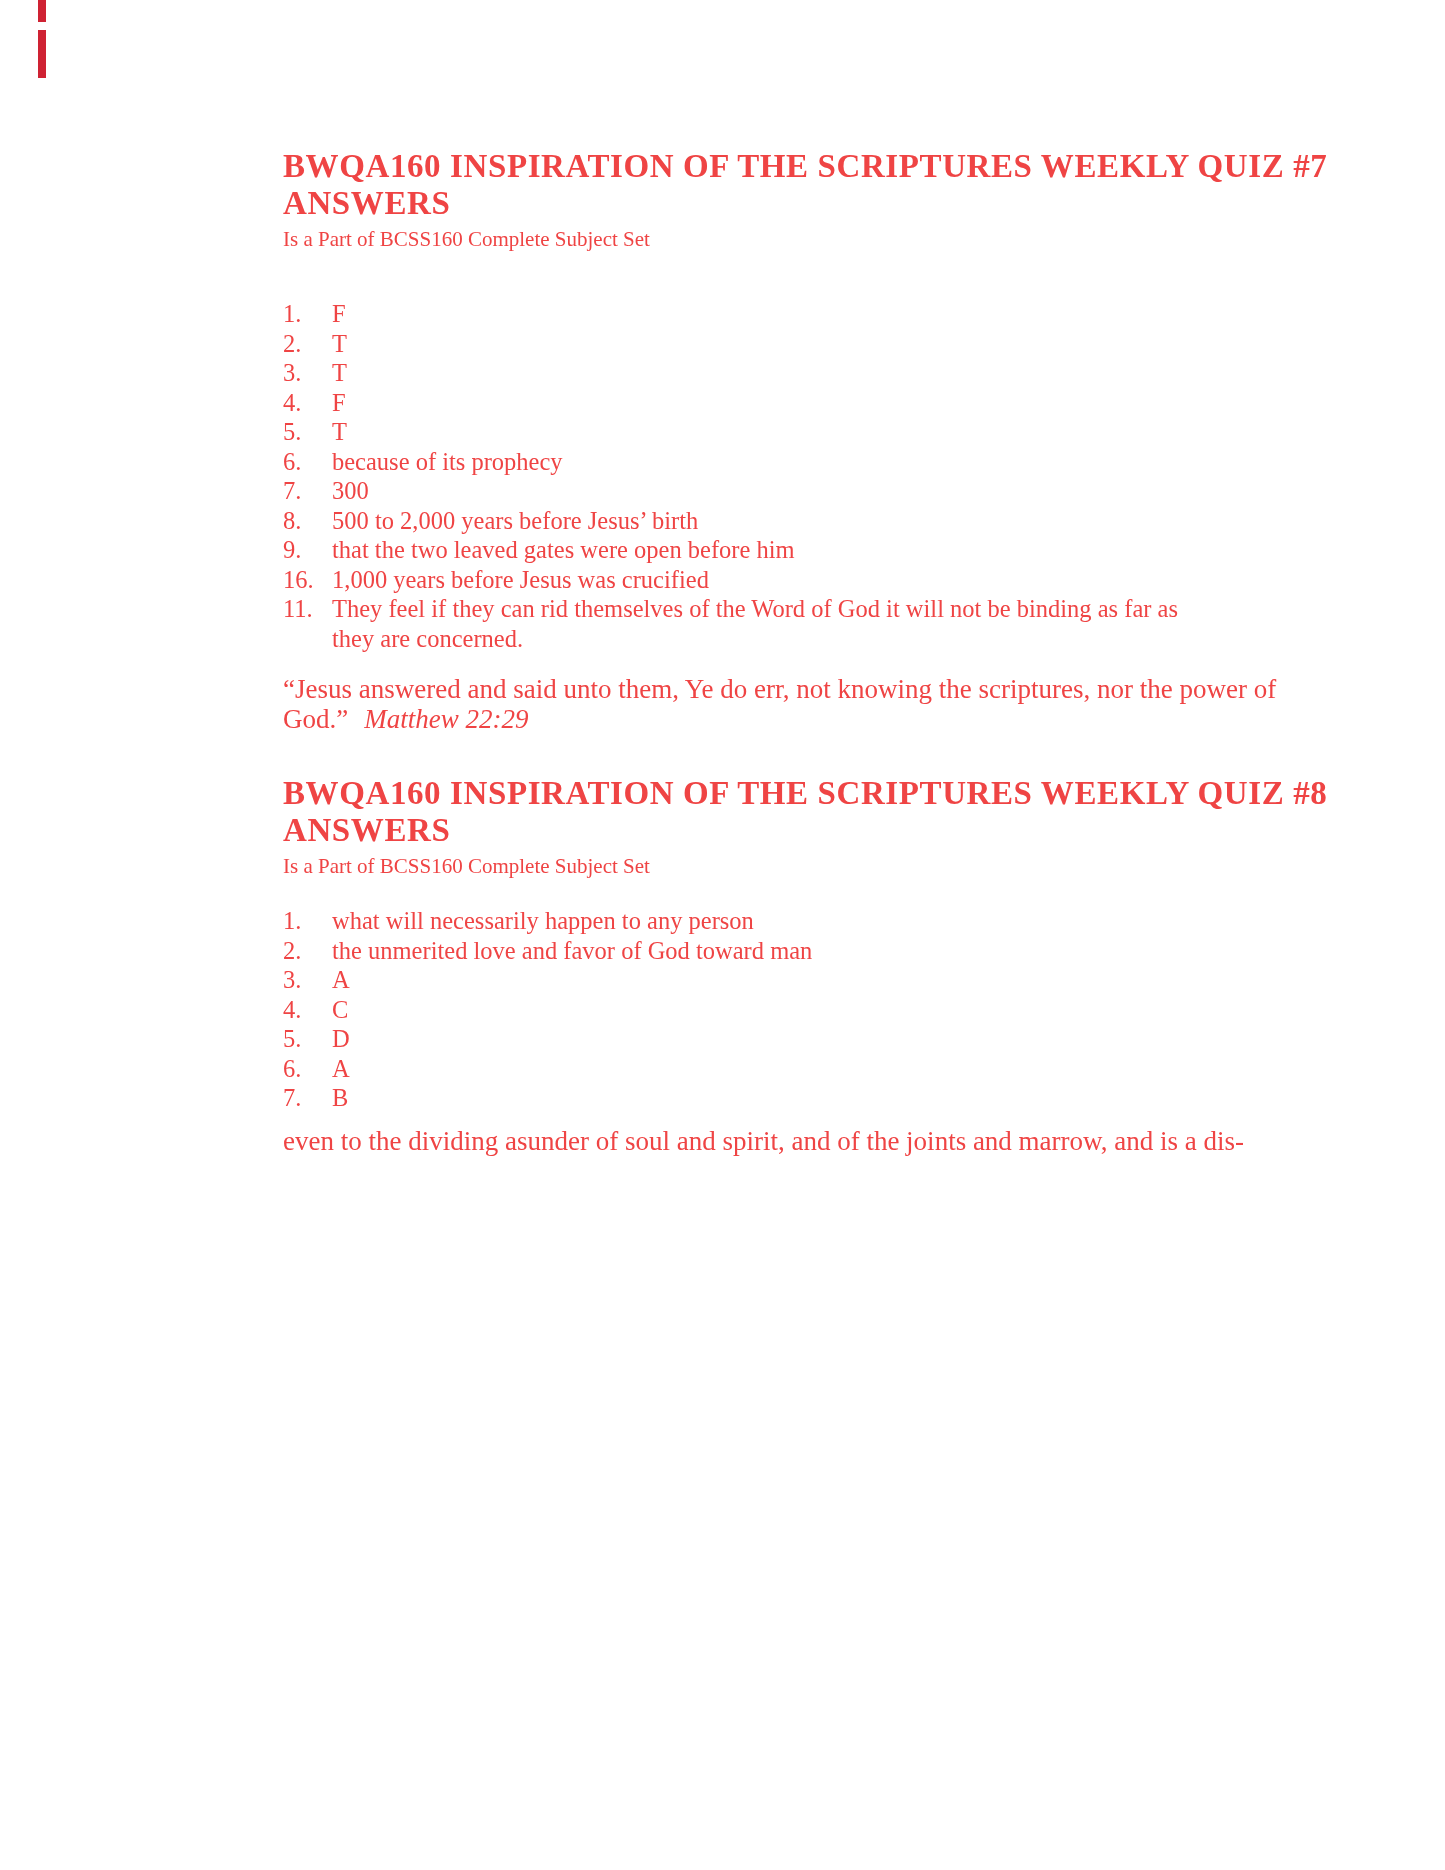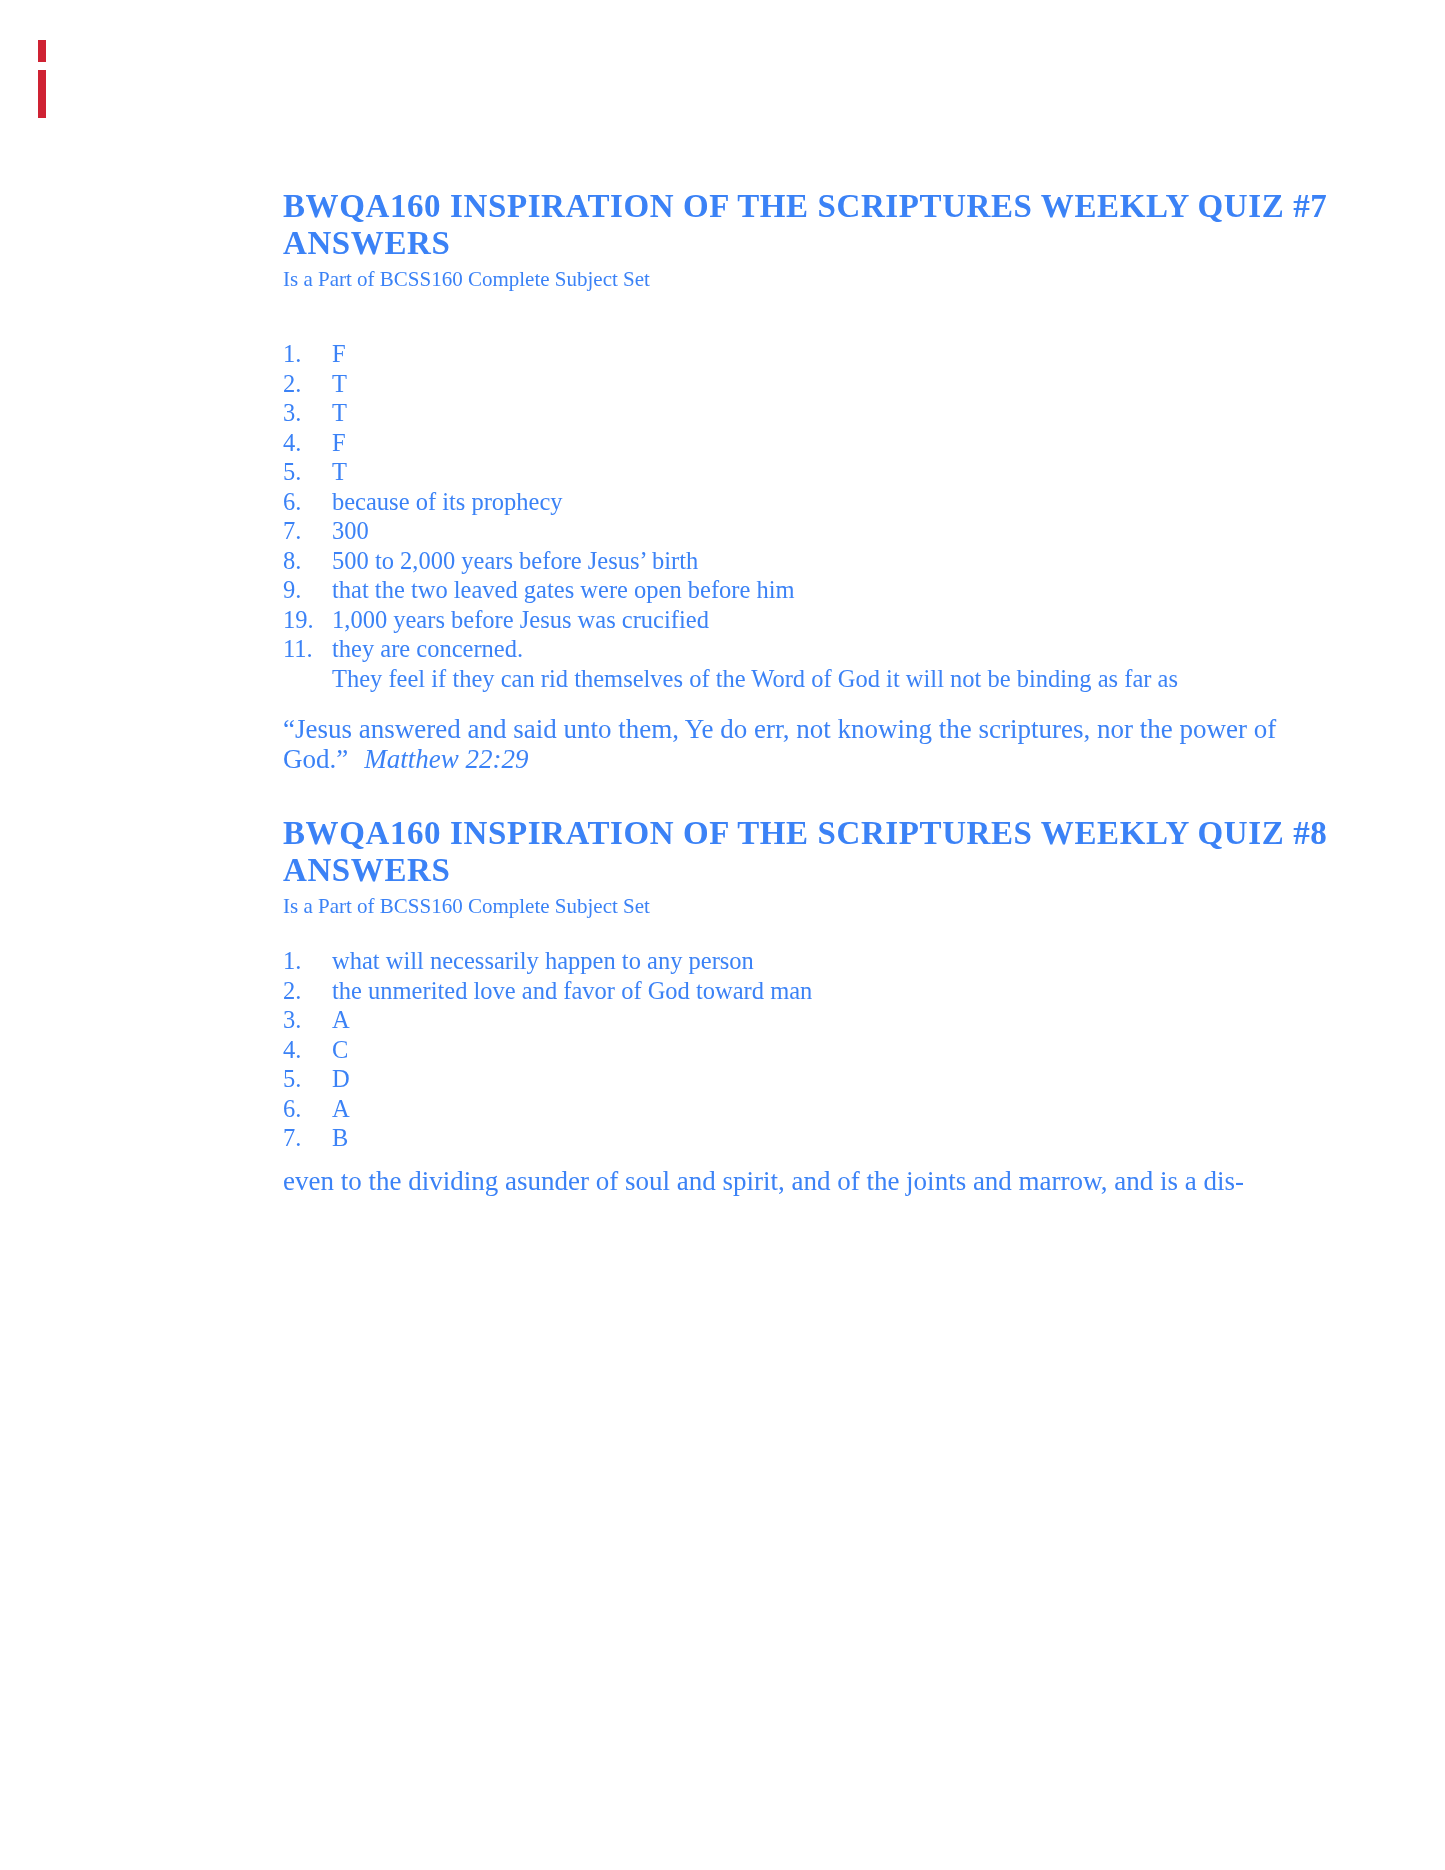--- a/index.html
+++ b/index.html
@@ -7,22 +7,21 @@
     padding: 0;
     background: #ffffff;
   }
   .page {
     position: relative;
     width: 1445px;
     height: 1716px;
     background: #ffffff;
     overflow: hidden;
     font-family: "Liberation Serif", "DejaVu Serif", serif;
-    color: #3b82f6;
-    margin-top: 40px;
+    color: #ef4444;
   }
   
   .red-mark {
     position: absolute;
     left: 38px;
     width: 8px;
     background: #cf2233;
   }
   .red-mark-1 { top: 0; height: 22px; }
   .red-mark-2 { top: 30px; height: 48px; }
@@ -137,28 +136,28 @@
         </div>
         <div class="answer-row">
           <span class="answer-num">8.</span>
           <span class="answer-text">500 to 2,000 years before Jesus’ birth</span>
         </div>
         <div class="answer-row">
           <span class="answer-num">9.</span>
           <span class="answer-text">that the two leaved gates were open before him</span>
         </div>
         <div class="answer-row">
-          <span class="answer-num">19.</span>
+          <span class="answer-num">16.</span>
           <span class="answer-text">1,000 years before Jesus was crucified</span>
         </div>
         <div class="answer-row">
           <span class="answer-num">11.</span>
           <span class="answer-text">
+            <div class="wrap-line">They feel if they can rid themselves of the Word of God it will not be binding as far as</div>
             <div class="wrap-line">they are concerned.</div>
-            <div class="wrap-line">They feel if they can rid themselves of the Word of God it will not be binding as far as</div>
           </span>
         </div>
       </div>
 
       <div class="quote quote-1">
         <div>“Jesus answered and said unto them, Ye do err, not knowing the scriptures, nor the power of</div>
         <div>
           <span>God.”</span><span class="scripture-ref">Matthew 22:29</span>
         </div>
       </div>

